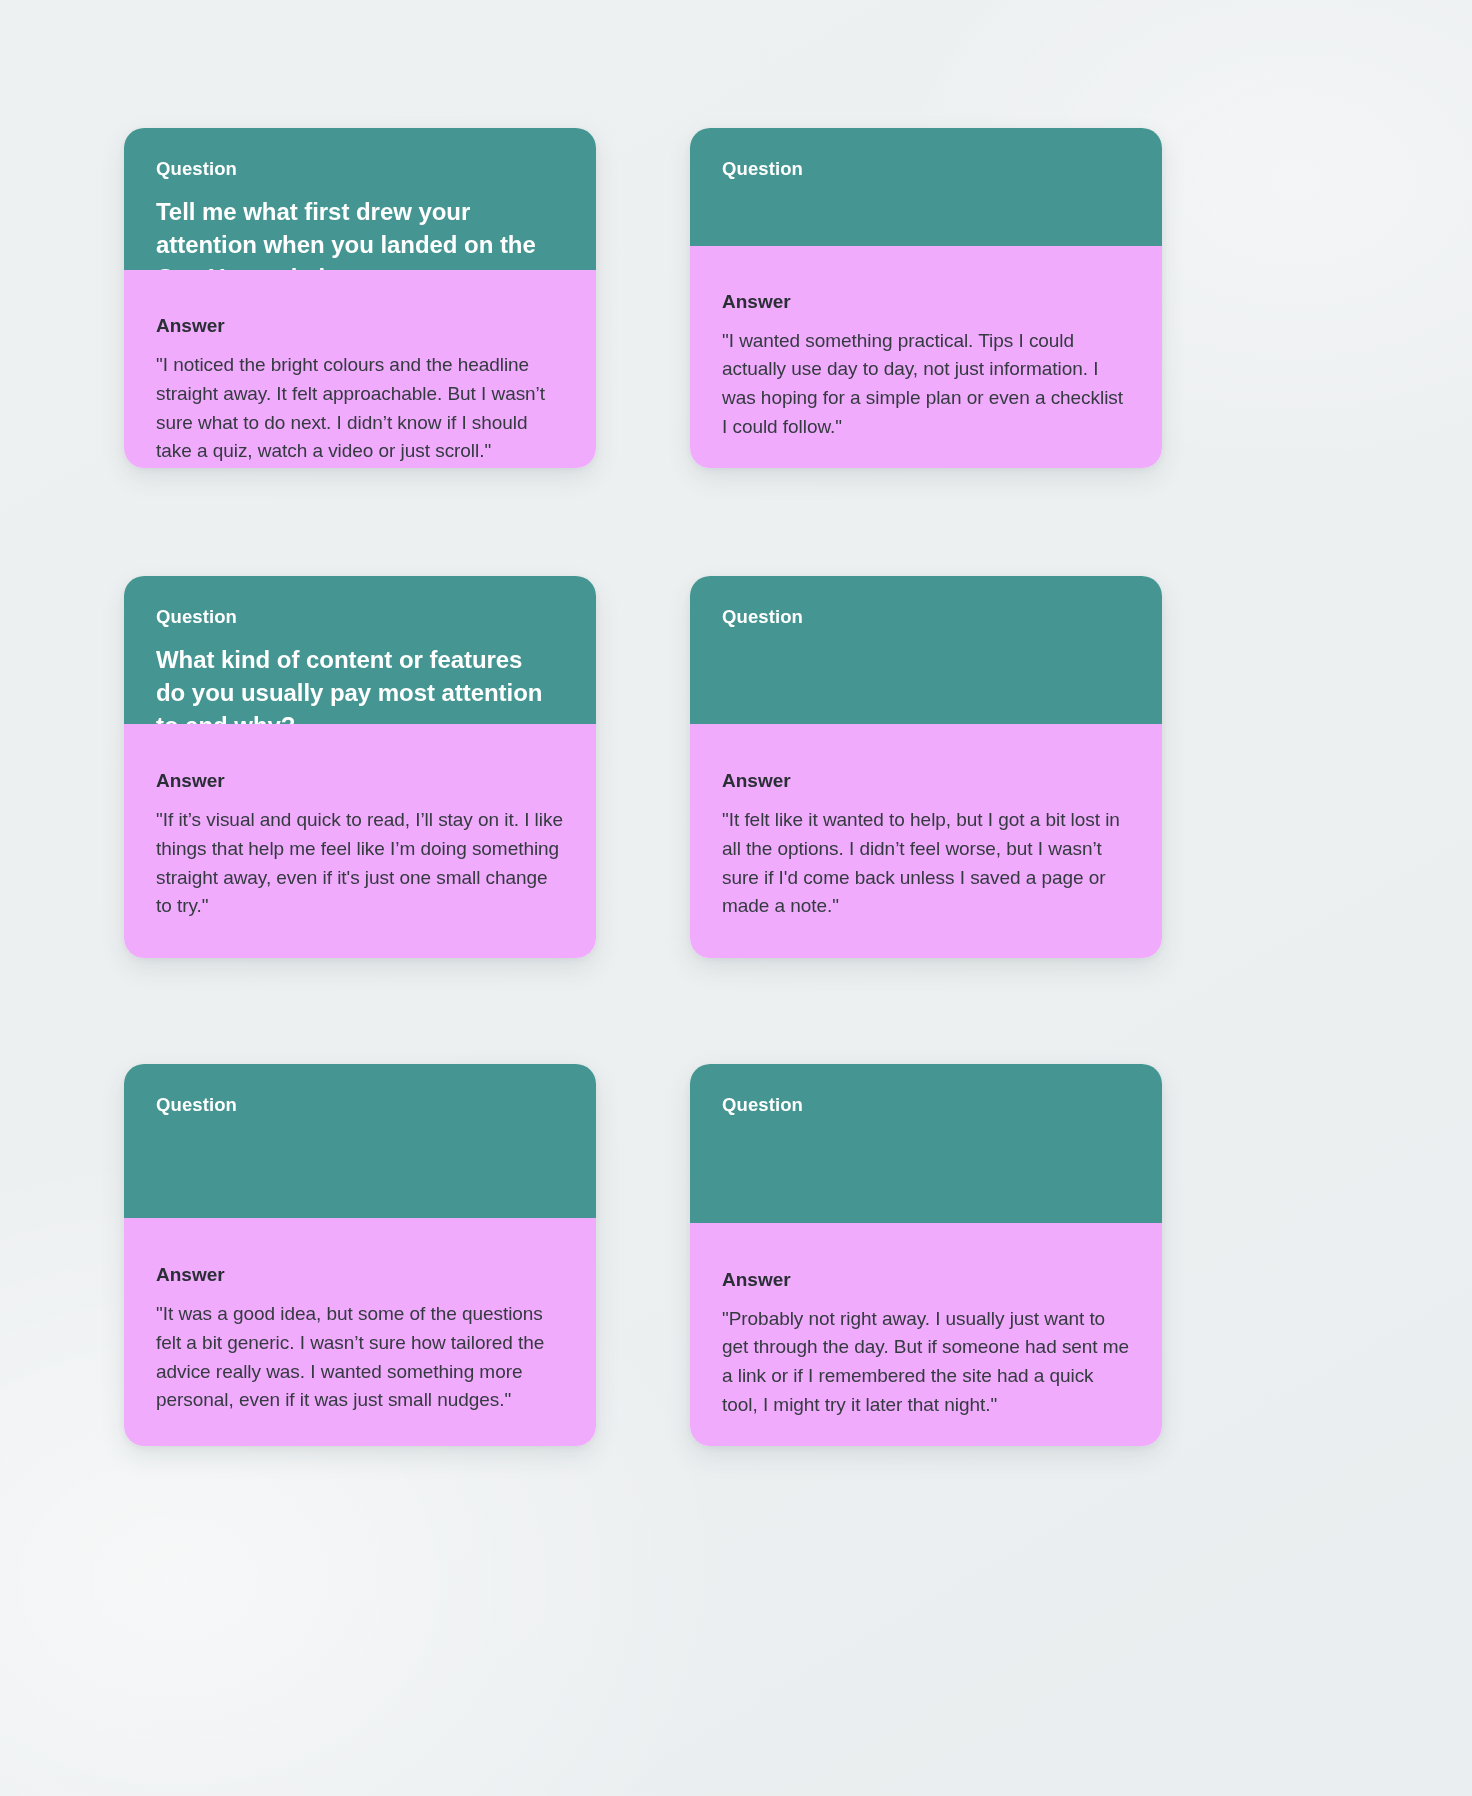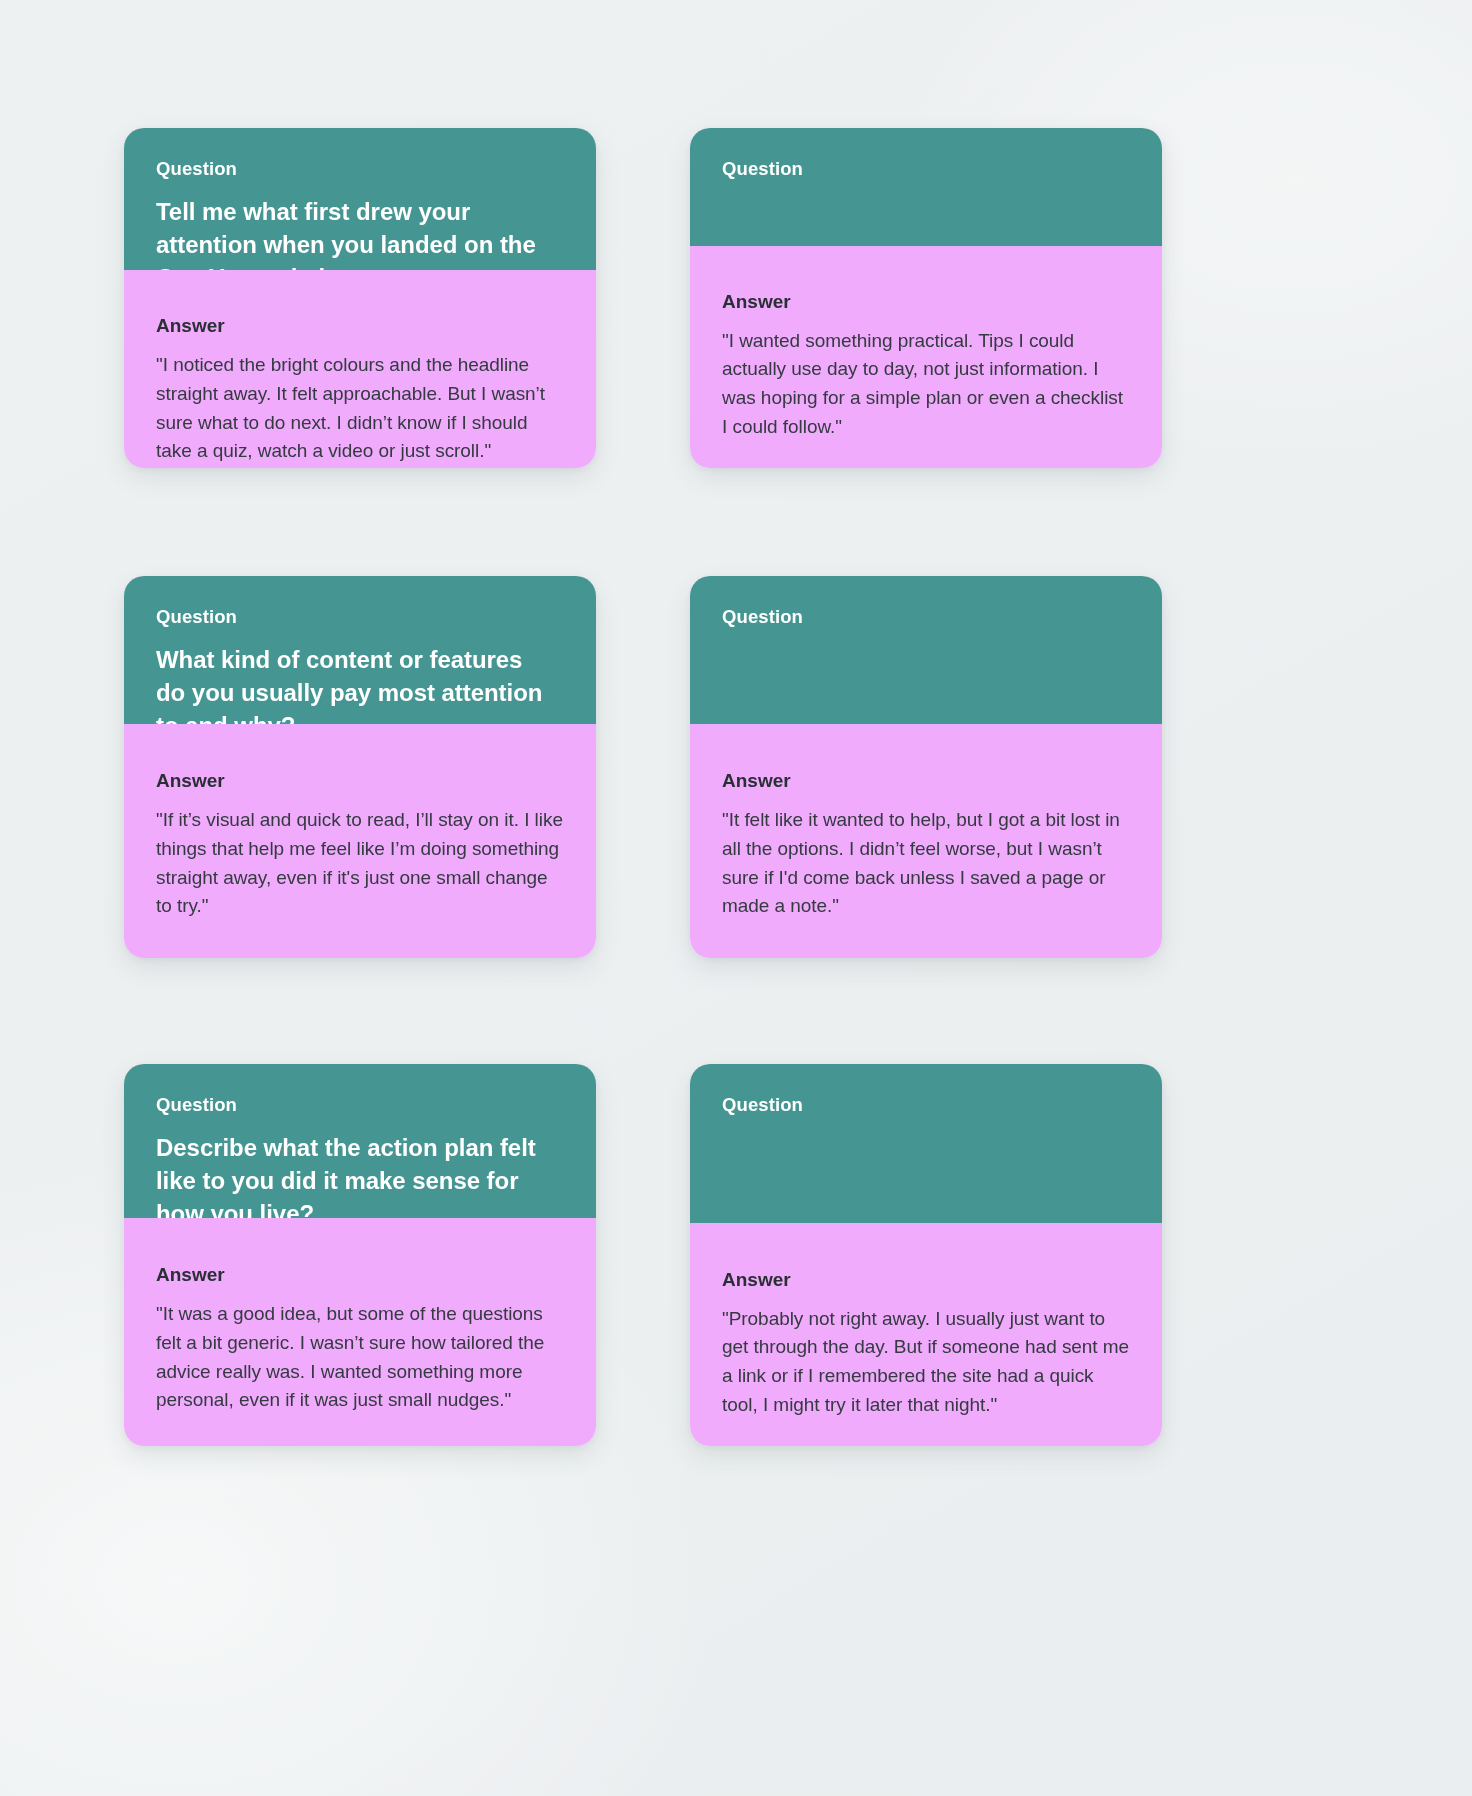--- a/index.html
+++ b/index.html
@@ -150,21 +150,20 @@
     </div>
     <div class="card-body">
       <p class="a-label">Answer</p>
       <p class="a-text">"It felt like it wanted to help, but I got a bit lost in all the options. I didn’t feel worse, but I wasn’t sure if I'd come back unless I saved a page or made a note."</p>
     </div>
   </div>
 
   <div class="card" id="card-4">
     <div class="card-header">
       <p class="q-label">Question</p>
-      <p class="q-text">Describe what the action plan felt like to you did it make sense for how you live?</p>
     </div>
     <div class="card-body">
       <p class="a-label">Answer</p>
       <p class="a-text">"It was a good idea, but some of the questions felt a bit generic. I wasn’t sure how tailored the advice really was. I wanted something more personal, even if it was just small nudges."</p>
     </div>
   </div>
 
   <div class="card" id="card-5">
     <div class="card-header">
       <p class="q-label">Question</p>

